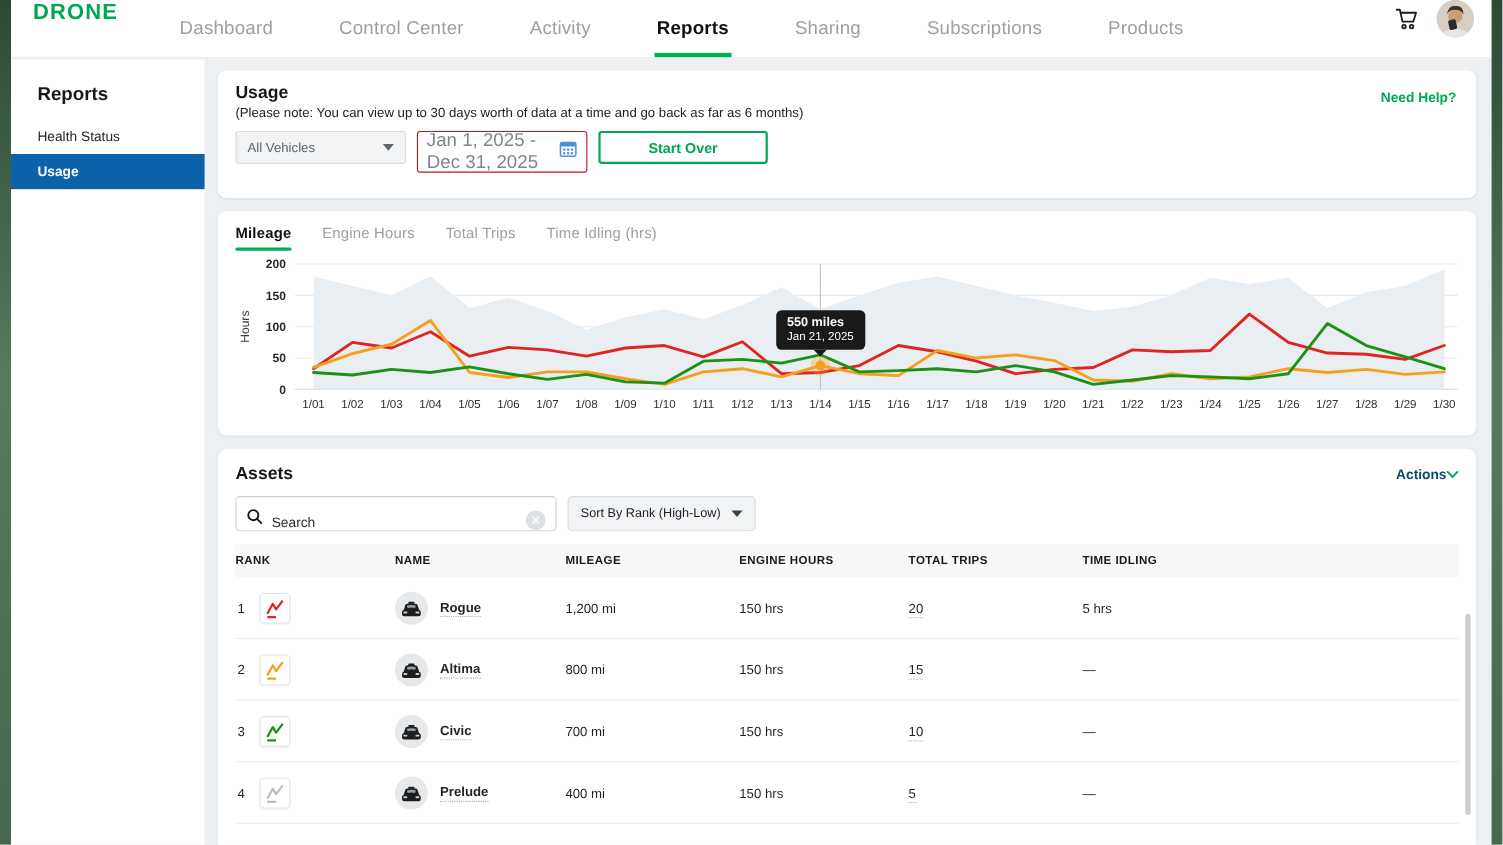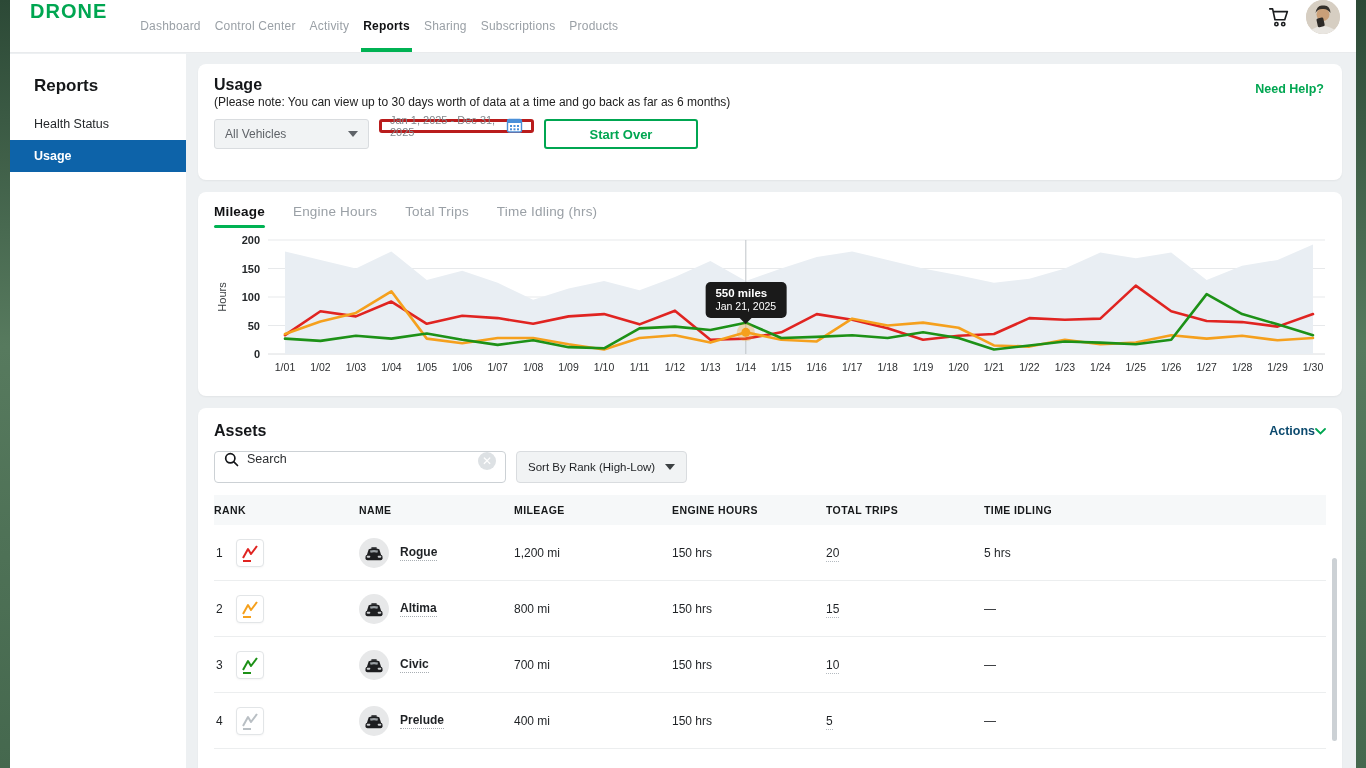--- a/index.html
+++ b/index.html
@@ -8,21 +8,21 @@
 
   .edge { position:absolute; top:0; bottom:0; width:10px; z-index:60;
           background:linear-gradient(#2c4936,#577a5e 45%,#45684e); }
   .edge.left { left:0; } .edge.right { right:0; }
 
   
   .topbar { position:absolute; left:10px; right:10px; top:0; height:53px; background:#fff;
             display:flex; align-items:flex-start; border-bottom:1px solid #e9ebed; z-index:10; }
   .logo { font-weight:800; color:#00A651; font-size:20px; letter-spacing:1px; margin-left:20px; cursor:pointer; }
   .nav { display:flex; margin-left:26px; height:100%; align-items:stretch; }
-  .nav-item { font-size:12px; color:#9aa0a6; margin:0 7px; position:relative;
+  .nav-item { font-size:17px; color:#9aa0a6; margin:0 30px; position:relative;
               display:flex; align-items:center; cursor:pointer; letter-spacing:.2px; }
   .nav-item.active { color:#101113; font-weight:bold; }
   .nav-item.active::after { content:""; position:absolute; left:-2px; right:-2px; bottom:0; height:4px; background:#00b253; }
   .top-right { margin-left:auto; display:flex; align-items:center; gap:14px; margin-right:16px; }
   .cart-btn { cursor:pointer; display:flex; }
   .avatar { width:34px; height:34px; border-radius:50%; overflow:hidden; cursor:pointer; background:#d8cfc3; }
 
   
   .sidebar { position:absolute; left:10px; top:54px; width:176px; bottom:0; background:#fff; }
   .sb-title { font-size:17px; font-weight:bold; color:#16181a; padding:22px 0 12px 24px; }
@@ -39,23 +39,23 @@
   .panel-title { font-size:16px; font-weight:bold; color:#141619; }
   .help-link { position:absolute; top:18px; right:18px; color:#00A651; font-weight:bold;
                font-size:12.5px; cursor:pointer; }
   .desc { font-size:12px; color:#222; line-height:16px; margin-top:6px; }
   .controls { display:flex; gap:10px; margin-top:9px; }
   .select-box { width:155px; height:30px; background:#f1f3f4; border:1px solid #d9dcdf; border-radius:3px;
                 display:flex; align-items:center; justify-content:space-between; padding:0 10px;
                 font-size:12px; color:#5f6368; cursor:pointer; }
   .caret { width:0; height:0; border-left:5px solid transparent; border-right:5px solid transparent;
            border-top:6px solid #5f6368; }
-  .date-box { width:155px; height:14px; background:#fff; border:3px solid #b91c1c; border-radius:3px;
+  .date-box { width:155px; height:38px; background:#fff; border:1px solid #b91c1c; border-radius:3px;
               display:flex; align-items:center; justify-content:space-between; padding:0 8px;
-              font-size:11px; color:#80868b; cursor:pointer; }
+              font-size:17px; color:#80868b; cursor:pointer; }
   .start-over { width:154px; height:30px; background:#fff; border:2px solid #00a651; border-radius:3px;
                 color:#00a651; font-weight:bold; font-size:13px; display:flex; align-items:center;
                 justify-content:center; cursor:pointer; }
 
   
   .card-chart { height:204px; padding:12px 16px 0; }
   .tabs { display:flex; gap:28px; }
   .tab { font-size:13.5px; color:#9aa0a6; padding-bottom:9px; position:relative; cursor:pointer; letter-spacing:.2px; }
   .tab.active { color:#101113; font-weight:bold; }
   .tab.active::after { content:""; position:absolute; left:0; right:0; bottom:0; height:3px;
@@ -69,21 +69,21 @@
   .tt-title { font-weight:bold; font-size:11.5px; }
   .tt-sub { font-size:10.5px; margin-top:1px; }
 
   
   .card-assets { height:442px; padding:14px 16px 0; overflow:hidden; }
   .assets-head { display:flex; justify-content:space-between; align-items:center; }
   .actions-link { color:#0c4a6e; font-weight:bold; font-size:12.5px; display:flex; align-items:center;
                   gap:0; cursor:pointer; }
   .filters { display:flex; gap:10px; margin-top:11px; }
   .search-box { width:292px; height:32px; border:1px solid #ccd1d5; border-radius:4px; display:flex;
-                align-items:flex-start; gap:8px; padding:0 9px; background:#fff; }
+                align-items:flex-end; gap:8px; padding:0 9px; background:#fff; }
   .search-input { border:none; outline:none; flex:1; font-size:12.5px; color:#222; font-weight:500;
                   font-family:"Liberation Sans", sans-serif; background:transparent; }
   .search-input::placeholder { color:#2c2e30; opacity:1; font-weight:500; }
   .clear-btn { width:18px; height:18px; border-radius:50%; background:#dde1e4; color:#fff; display:flex;
                align-items:center; justify-content:center; font-size:12px; line-height:1; cursor:pointer; }
   .sort-box { height:32px; background:#f1f3f4; border:1px solid #d9dcdf; border-radius:4px; display:flex;
               align-items:center; gap:10px; padding:0 11px; font-size:11.5px; color:#1e2023;
               font-weight:500; cursor:pointer; }
   .sort-box .caret { border-top-color:#3c4043; }
 

